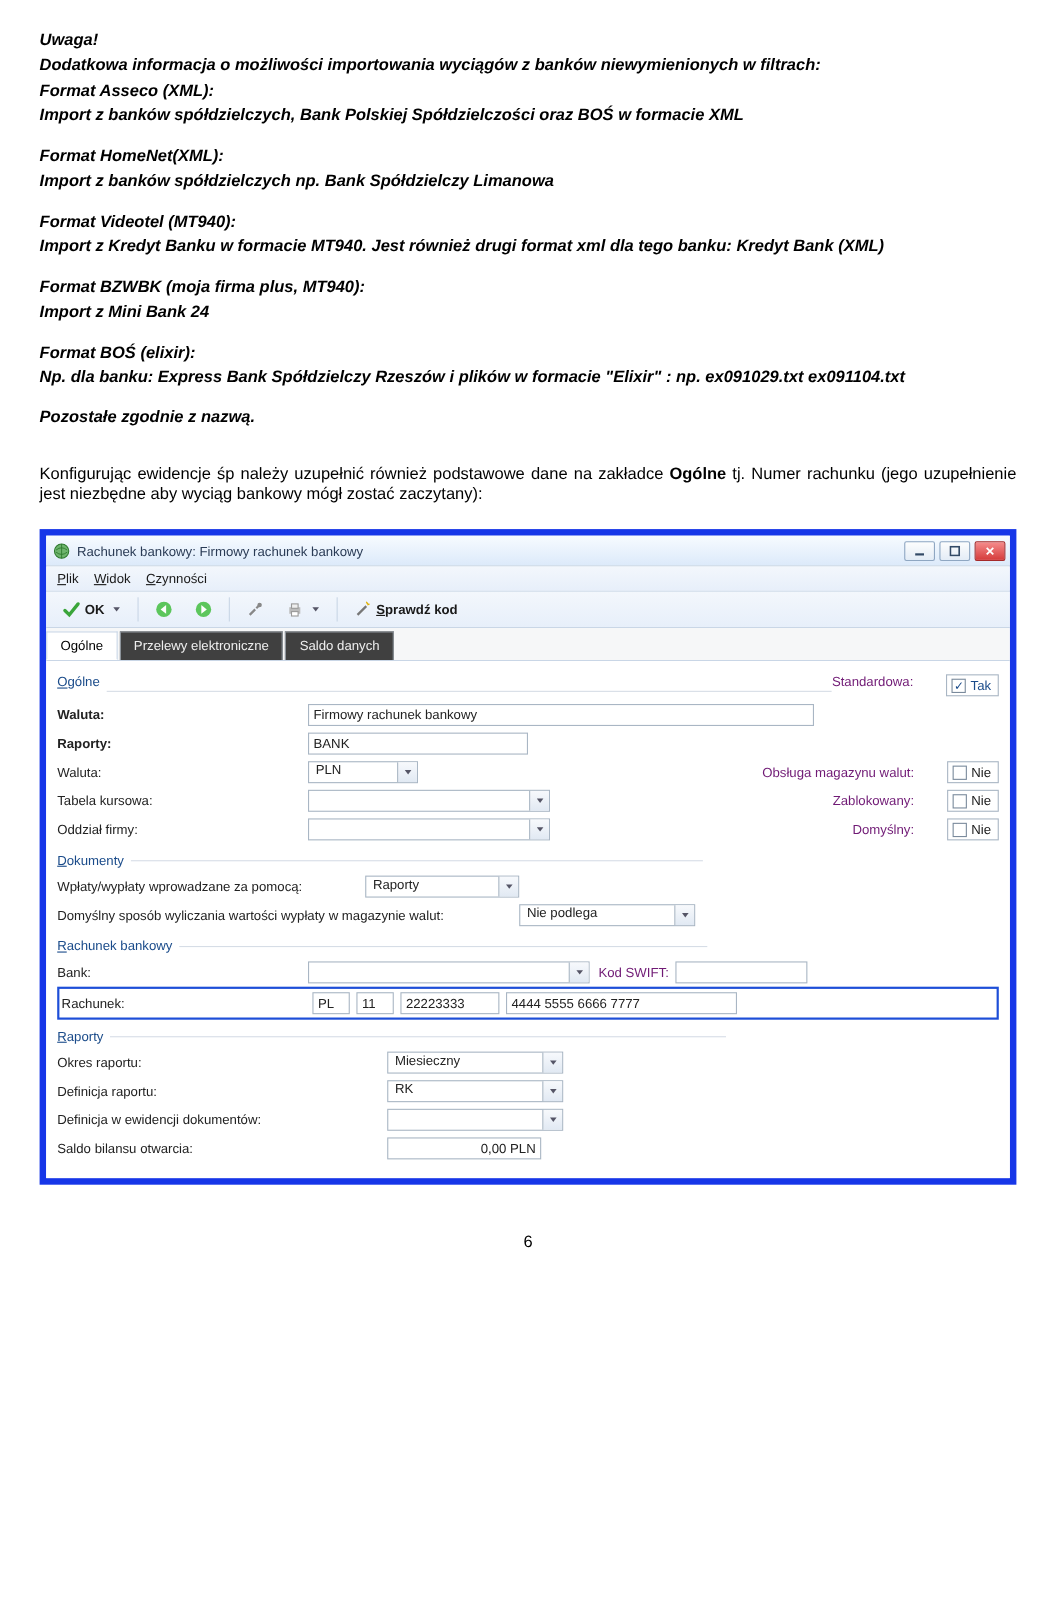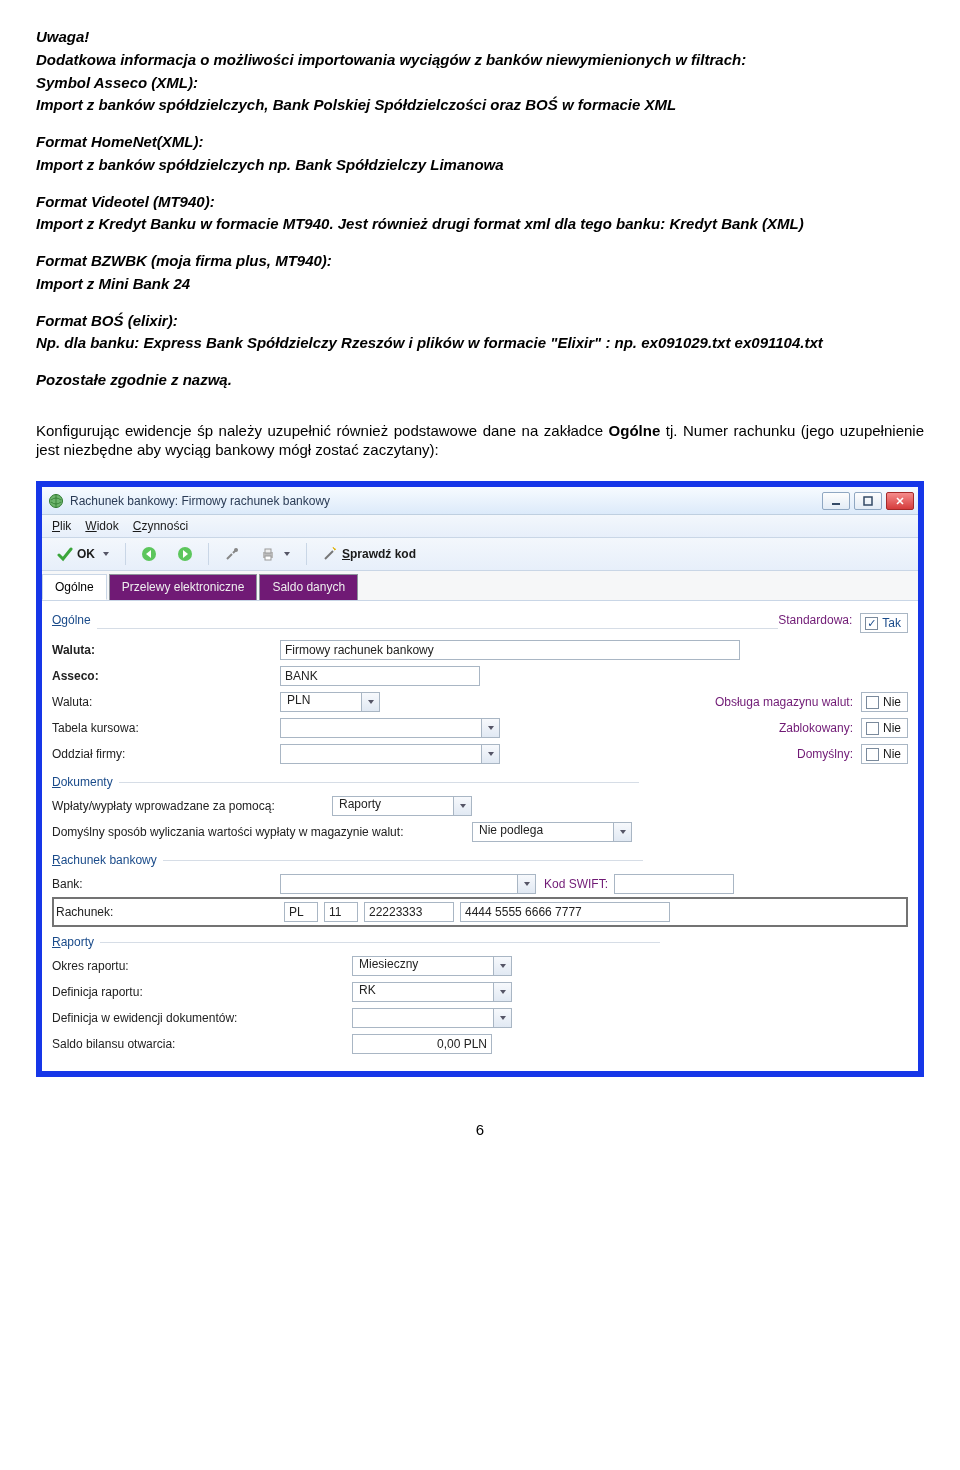--- a/index.html
+++ b/index.html
@@ -79,21 +79,21 @@
   .drop-caret { margin-left: 3px; }
 
   .tabs {
     display: flex;
     background: #f6f7f8;
     border-bottom: 1px solid #c9d6e6;
   }
   .tab {
     padding: 5px 12px;
     font-size: 12px;
-    background: #701a75;
+    background: #404040;
     color: #eee;
     border: 1px solid #8d949b;
     border-bottom: none;
     margin-right: 2px;
     margin-top: 3px;
   }
   .tab.active {
     background: #fff;
     color: #000;
     border: 1px solid #c9d6e6;
@@ -136,46 +136,47 @@
     width: 18px; height: 18px; border-left:1px solid #a9b6c4;
     background: linear-gradient(#f7f9fc,#e1e9f3);
     display:inline-flex; align-items:center; justify-content:center;
   }
   .chk {
     display:inline-flex; align-items:center; gap:4px;
     border: 1px solid #a9b6c4;
     padding: 1px 6px 1px 4px;
     background: #fff;
     height: 20px;
+    margin-left: 22px;
   }
   .chk .box {
     width: 13px; height: 13px; border:1px solid #7a8a9c; background:#fff;
     display:inline-flex; align-items:center; justify-content:center;
     font-size: 11px; color:#1a4b8a;
   }
   .chk.checked .box::before { content:"✓"; }
 
   .hl-red {
-    border: 2px solid #737373;
+    border: 2px solid #1d4ed8;
     padding: 1px 2px;
   }
 
   .footer-page {
     text-align: center;
     margin-top: 44px;
     font-size: 15px;
   }
   svg { display:block; }
 </style>
 </head>
 <body>
 
 <div class="para bi">Uwaga!</div>
 <div class="para bi">Dodatkowa informacja o możliwości importowania wyciągów z banków niewymienionych w filtrach:</div>
-<div class="para bi">Symbol Asseco (XML):</div>
+<div class="para bi">Format Asseco (XML):</div>
 <div class="para bi">Import z banków spółdzielczych, Bank Polskiej Spółdzielczości oraz BOŚ w formacie XML</div>
 <div class="gap"></div>
 <div class="para bi">Format HomeNet(XML):</div>
 <div class="para bi">Import z banków spółdzielczych np. Bank Spółdzielczy Limanowa</div>
 <div class="gap"></div>
 <div class="para bi">Format Videotel (MT940):</div>
 <div class="para bi" style="text-align:justify">Import z Kredyt Banku w formacie MT940. Jest również drugi format xml dla tego banku: Kredyt Bank (XML)</div>
 <div class="gap"></div>
 <div class="para bi">Format BZWBK (moja firma plus, MT940):</div>
 <div class="para bi">Import z Mini Bank 24</div>
@@ -311,21 +312,21 @@
               <span>Tak</span>
             </span>
       </span>
     </div>
 
     <div class="row">
       <span class="lbl bold">Waluta:</span>
       <input class="tx" style="width: 460px;" value="Firmowy rachunek bankowy">
     </div>
     <div class="row">
-      <span class="lbl bold">Asseco:</span>
+      <span class="lbl bold">Raporty:</span>
       <input class="tx" style="width: 200px;" value="BANK">
     </div>
     <div class="row">
       <span class="lbl">Waluta:</span>
       <span class="combo" style="width:96px">
         <span class="combo-txt">PLN</span>
         <span class="combo-btn">
               <svg viewBox="0 0 8 8" width="8" height="8">
                 <path d="M1 2 L4 6 L7 2 Z" fill="#556"></path>
               </svg>

